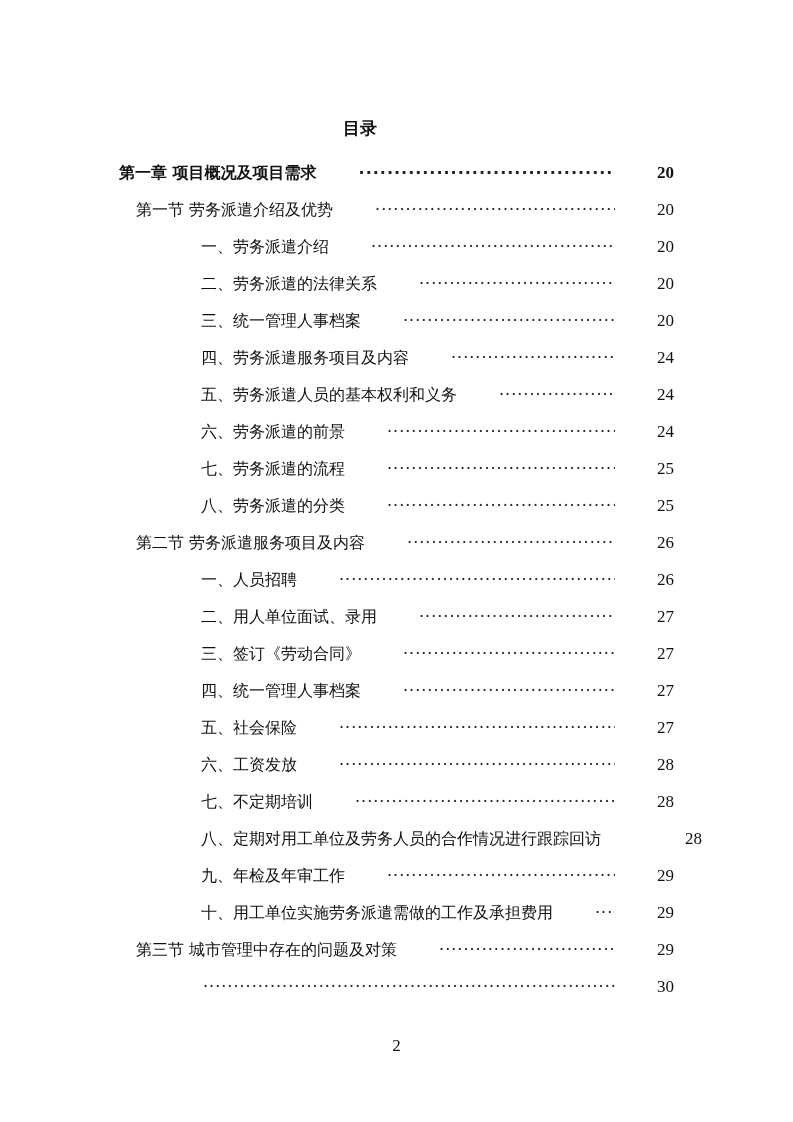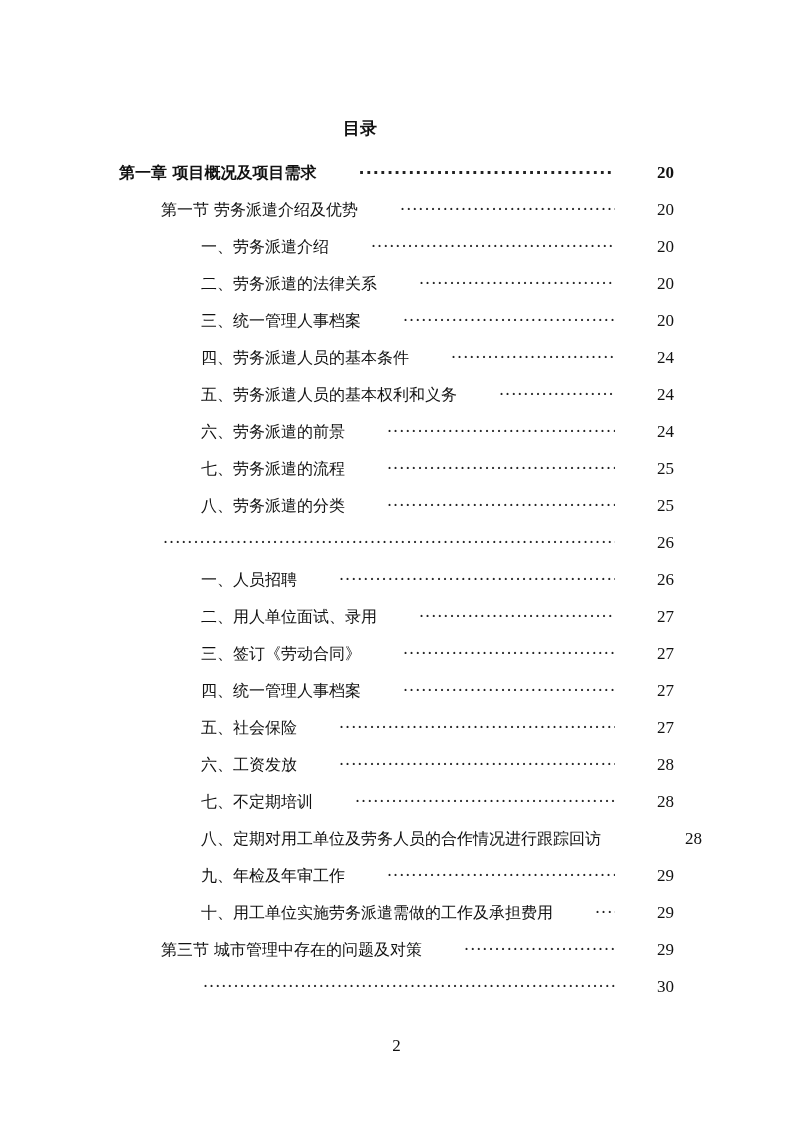--- a/index.html
+++ b/index.html
@@ -9,21 +9,21 @@
            font-family: "DejaVu Sans", "Liberation Sans", sans-serif; font-weight: bold; font-size: 17px; }
   .toc { position: absolute; top: 160px; left: 0; width: 793px; }
   .row { position: absolute; right: 119px; display: flex; align-items: baseline;
          font-size: 16px; height: 26px; line-height: 26px; white-space: nowrap; gap: 40px; }
   .row .label { flex: 0 0 auto; }
   .row .leader { flex: 1 1 auto; overflow: hidden; margin: 0 2px; letter-spacing: 1px; color: #222; }
   .row .leader::before { content: "··································································································································"; }
   .row .page { flex: 0 0 auto; font-family: "Liberation Serif", serif; font-size: 17px; }
   .lvl1 { left: 119px; font-weight: bold; font-family: "DejaVu Sans", "Liberation Sans", sans-serif; }
   .lvl1 .page { font-weight: bold; }
-  .lvl2 { left: 161px; align-items: flex-end; }
+  .lvl2 { left: 136px; align-items: flex-end; }
   .lvl3 { left: 201px; }
   .footer { position: absolute; top: 1036px; left: 0; width: 793px; text-align: center;
             font-family: "Liberation Serif", serif; font-size: 17px; }
 </style>
 </head>
 <body>
 
 <div class="title">目录</div>
 
 <div class="toc">
@@ -46,21 +46,21 @@
       <span class="label">二、劳务派遣的法律关系</span>
       <span class="leader"></span>
       <span class="page">20</span>
     </div>
   <div class="row lvl3" style="top:148px">
       <span class="label">三、统一管理人事档案</span>
       <span class="leader"></span>
       <span class="page">20</span>
     </div>
   <div class="row lvl3" style="top:185px">
-      <span class="label">四、劳务派遣人员的基本条件</span>
+      <span class="label">四、劳务派遣服务项目及内容</span>
       <span class="leader"></span>
       <span class="page">24</span>
     </div>
   <div class="row lvl3" style="top:222px">
       <span class="label">五、劳务派遣人员的基本权利和义务</span>
       <span class="leader"></span>
       <span class="page">24</span>
     </div>
   <div class="row lvl3" style="top:259px">
       <span class="label">六、劳务派遣的前景 </span>
@@ -71,20 +71,21 @@
       <span class="label">七、劳务派遣的流程</span>
       <span class="leader"></span>
       <span class="page">25</span>
     </div>
   <div class="row lvl3" style="top:333px">
       <span class="label">八、劳务派遣的分类</span>
       <span class="leader"></span>
       <span class="page">25</span>
     </div>
   <div class="row lvl2" style="top:370px">
+      <span class="label">第二节  劳务派遣服务项目及内容</span>
       <span class="leader"></span>
       <span class="page">26</span>
     </div>
   <div class="row lvl3" style="top:407px">
       <span class="label">一、人员招聘</span>
       <span class="leader"></span>
       <span class="page">26</span>
     </div>
   <div class="row lvl3" style="top:444px">
       <span class="label">二、用人单位面试、录用</span>

